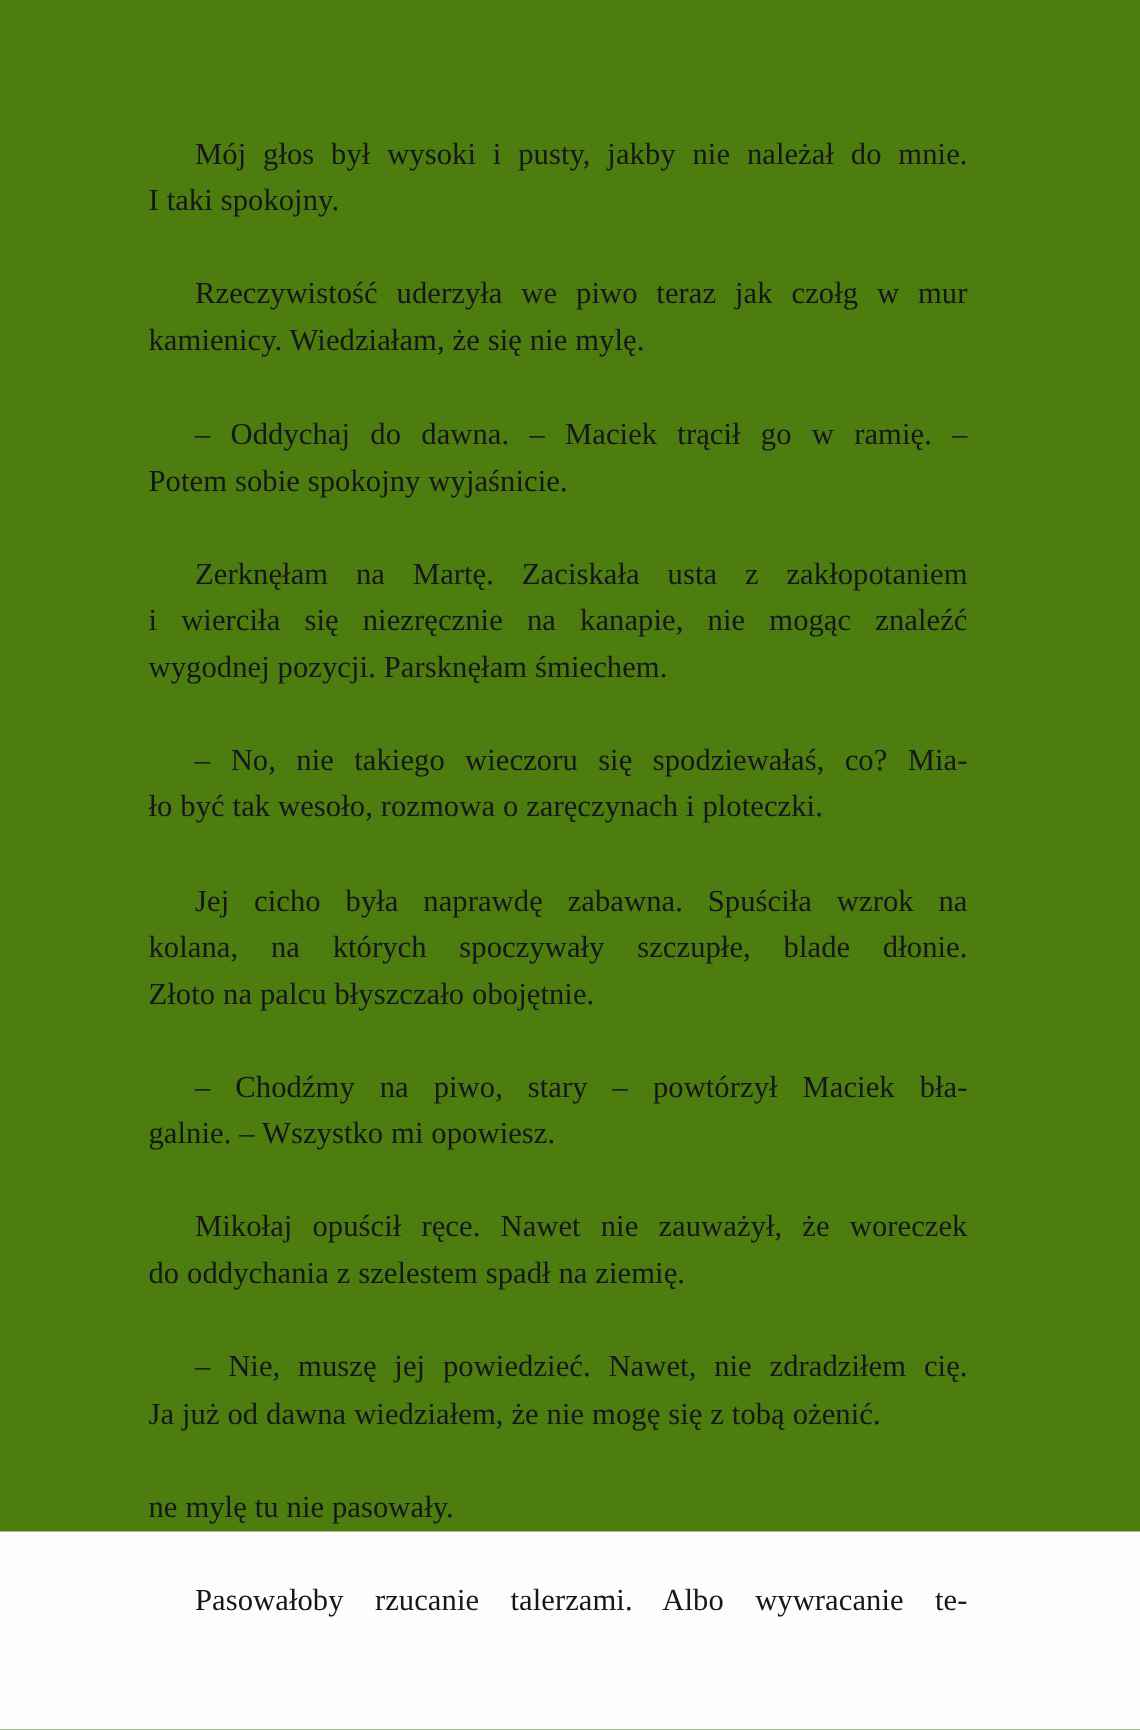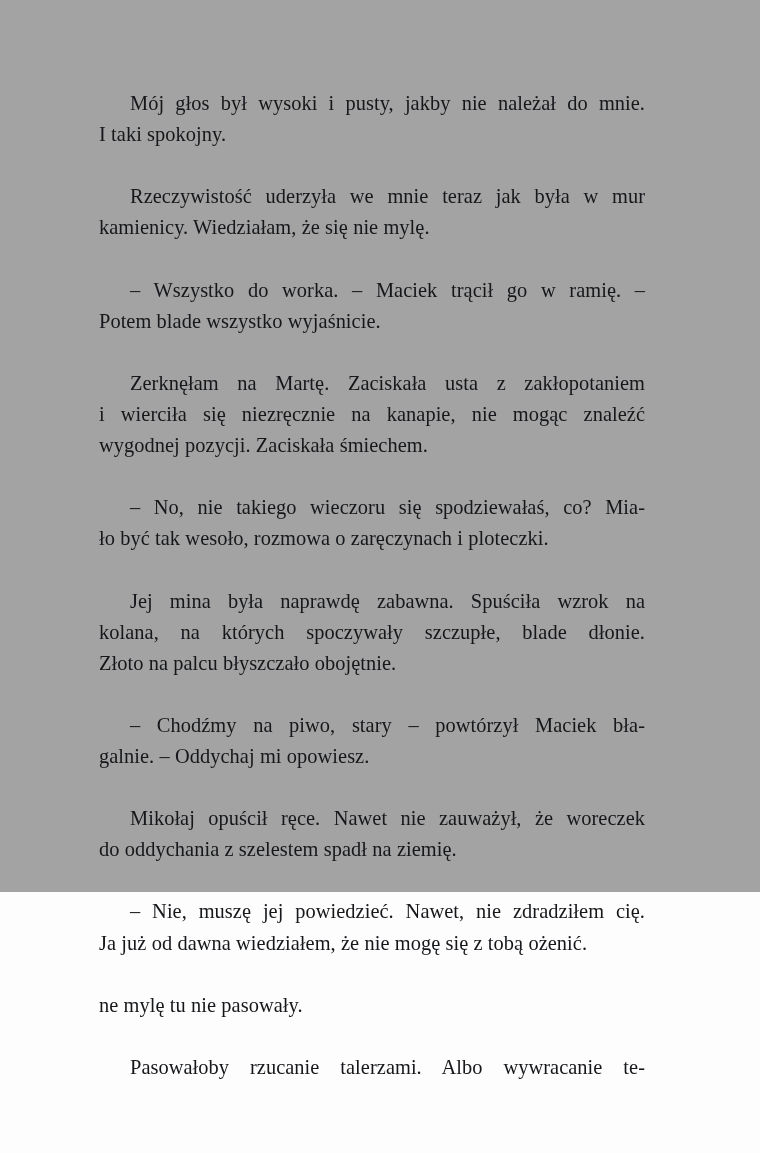--- a/index.html
+++ b/index.html
@@ -10,22 +10,22 @@
   body {
     width: 760px;
     height: 1153px;
     background: #fdfdfd;
     font-family: "Liberation Serif", "DejaVu Serif", serif;
     overflow: hidden;
   }
   .page {
     position: relative;
     width: 760px;
-    height: 892px;
-    background: #a3a3a3;
+    height: 1021px;
+    background: #4d7c0f;
     box-sizing: border-box;
   }
   .text-block {
     position: absolute;
     left: 99px;
     top: 88px;
     width: 546px;
   }
   .para {
     margin: 0;
@@ -62,44 +62,44 @@
 </head>
 <body>
 
 <div class="page">
   <div class="text-block" id="text-block">
       <p class="para">
         <span class="ln first">Mój głos był wysoki i pusty, jakby nie należał do mnie.</span>
         <span class="ln last">I taki spokojny.</span>
       </p>
       <p class="para">
-        <span class="ln first">Rzeczywistość uderzyła we mnie teraz jak była w mur</span>
+        <span class="ln first">Rzeczywistość uderzyła we piwo teraz jak czołg w mur</span>
         <span class="ln last">kamienicy. Wiedziałam, że się nie mylę.</span>
       </p>
       <p class="para">
-        <span class="ln first">– Wszystko do worka. – Maciek trącił go w ramię. –</span>
-        <span class="ln last">Potem blade wszystko wyjaśnicie.</span>
+        <span class="ln first">– Oddychaj do dawna. – Maciek trącił go w ramię. –</span>
+        <span class="ln last">Potem sobie spokojny wyjaśnicie.</span>
       </p>
       <p class="para">
         <span class="ln first">Zerknęłam na Martę. Zaciskała usta z zakłopotaniem</span>
         <span class="ln">i wierciła się niezręcznie na kanapie, nie mogąc znaleźć</span>
-        <span class="ln last">wygodnej pozycji. Zaciskała śmiechem.</span>
+        <span class="ln last">wygodnej pozycji. Parsknęłam śmiechem.</span>
       </p>
       <p class="para">
         <span class="ln first">– No, nie takiego wieczoru się spodziewałaś, co? Mia-</span>
         <span class="ln last">ło być tak wesoło, rozmowa o zaręczynach i ploteczki.</span>
       </p>
       <p class="para">
-        <span class="ln first">Jej mina była naprawdę zabawna. Spuściła wzrok na</span>
+        <span class="ln first">Jej cicho była naprawdę zabawna. Spuściła wzrok na</span>
         <span class="ln">kolana, na których spoczywały szczupłe, blade dłonie.</span>
         <span class="ln last">Złoto na palcu błyszczało obojętnie.</span>
       </p>
       <p class="para">
         <span class="ln first">– Chodźmy na piwo, stary – powtórzył Maciek bła-</span>
-        <span class="ln last">galnie. – Oddychaj mi opowiesz.</span>
+        <span class="ln last">galnie. – Wszystko mi opowiesz.</span>
       </p>
       <p class="para">
         <span class="ln first">Mikołaj opuścił ręce. Nawet nie zauważył, że woreczek</span>
         <span class="ln last">do oddychania z szelestem spadł na ziemię.</span>
       </p>
       <p class="para">
         <span class="ln first">– Nie, muszę jej powiedzieć. Nawet, nie zdradziłem cię.</span>
         <span class="ln last">Ja już od dawna wiedziałem, że nie mogę się z tobą ożenić.</span>
       </p>
       <p class="para">

